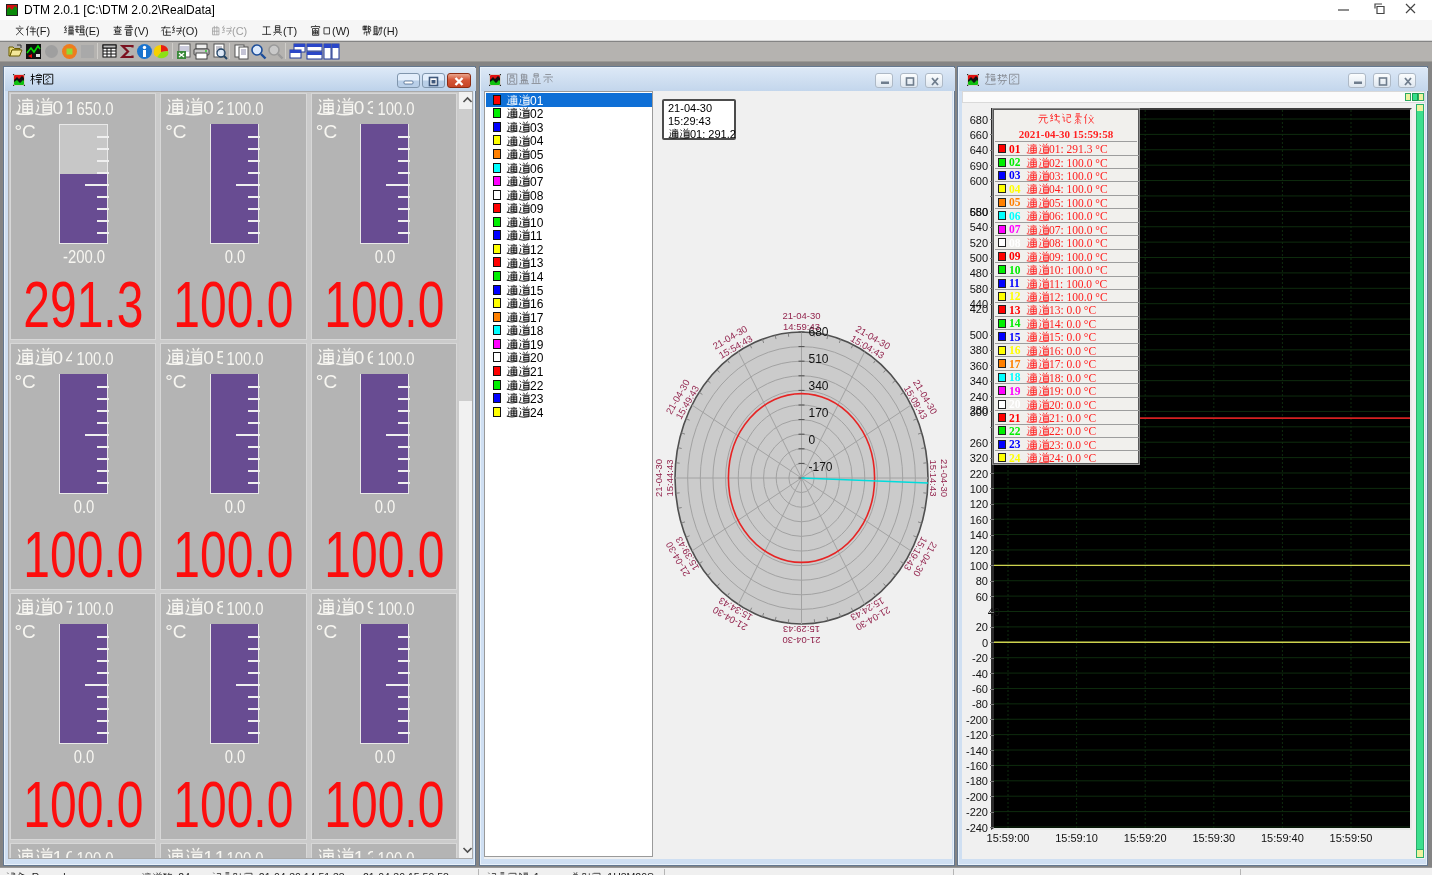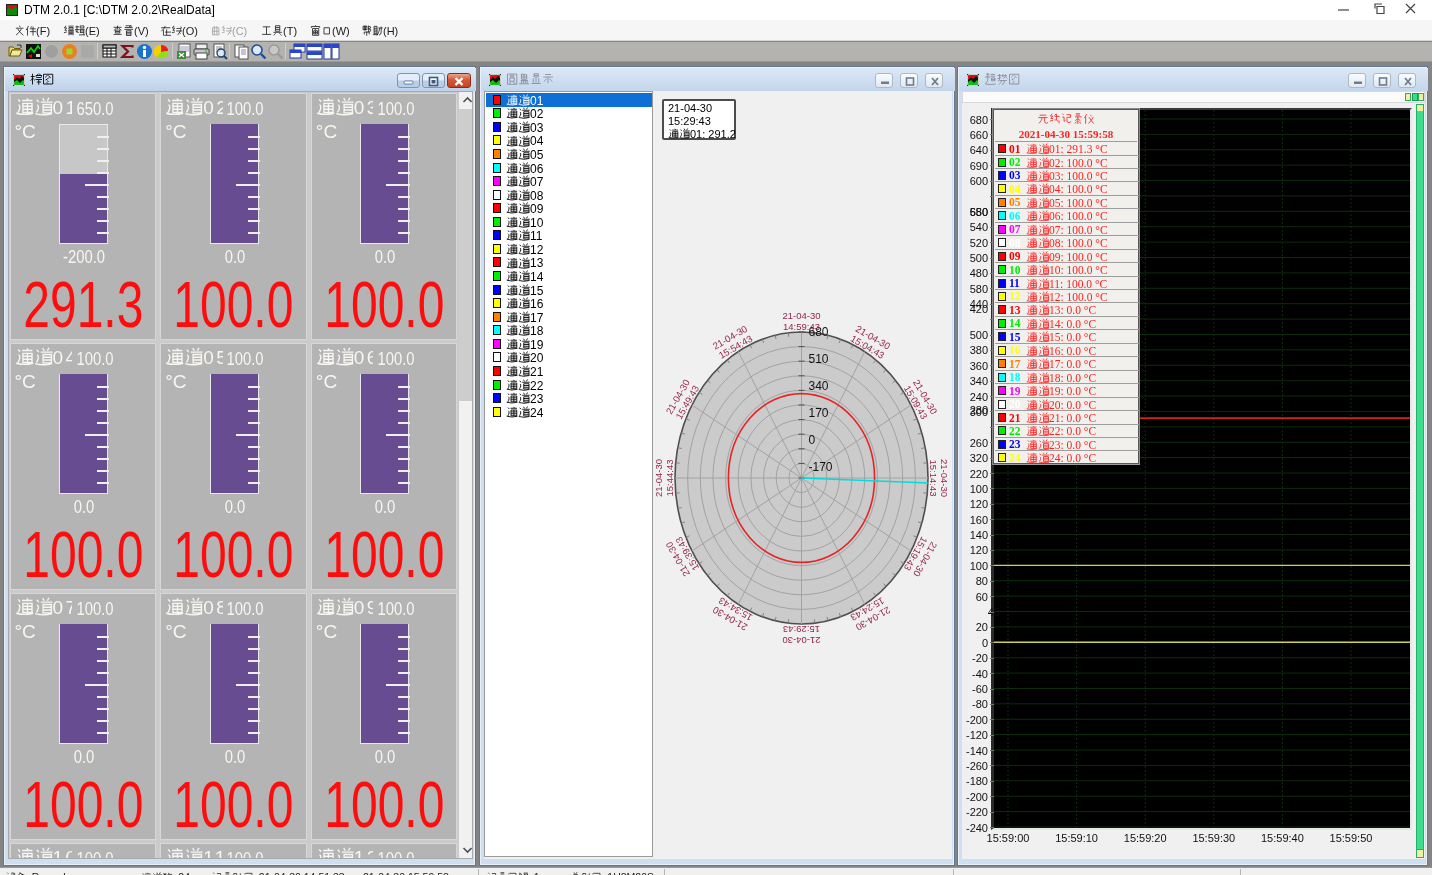--- a/index.html
+++ b/index.html
@@ -1103,21 +1103,21 @@
 <div class="ylab" style="left:0px;top:592.0px">-60</div>
 <div class="abs" style="left:28px;top:597.5px;width:4px;height:1px;background:#777"></div>
 <div class="ylab" style="left:0px;top:607.4px">-80</div>
 <div class="abs" style="left:28px;top:612.9px;width:4px;height:1px;background:#777"></div>
 <div class="ylab" style="left:0px;top:622.7px">-200</div>
 <div class="abs" style="left:28px;top:628.2px;width:4px;height:1px;background:#777"></div>
 <div class="ylab" style="left:0px;top:638.1px">-120</div>
 <div class="abs" style="left:28px;top:643.6px;width:4px;height:1px;background:#777"></div>
 <div class="ylab" style="left:0px;top:653.5px">-140</div>
 <div class="abs" style="left:28px;top:659.0px;width:4px;height:1px;background:#777"></div>
-<div class="ylab" style="left:0px;top:668.9px">-260</div>
+<div class="ylab" style="left:0px;top:668.9px">-160</div>
 <div class="abs" style="left:28px;top:674.4px;width:4px;height:1px;background:#777"></div>
 <div class="ylab" style="left:0px;top:684.3px">-180</div>
 <div class="abs" style="left:28px;top:689.8px;width:4px;height:1px;background:#777"></div>
 <div class="ylab" style="left:0px;top:699.7px">-200</div>
 <div class="abs" style="left:28px;top:705.2px;width:4px;height:1px;background:#777"></div>
 <div class="ylab" style="left:0px;top:715.1px">-220</div>
 <div class="abs" style="left:28px;top:720.6px;width:4px;height:1px;background:#777"></div>
 <div class="ylab" style="left:0px;top:730.5px">-240</div>
 <div class="abs" style="left:28px;top:736.0px;width:4px;height:1px;background:#777"></div>
 <div class="xlab" style="left:16.0px;top:741px">15:59:00</div>

